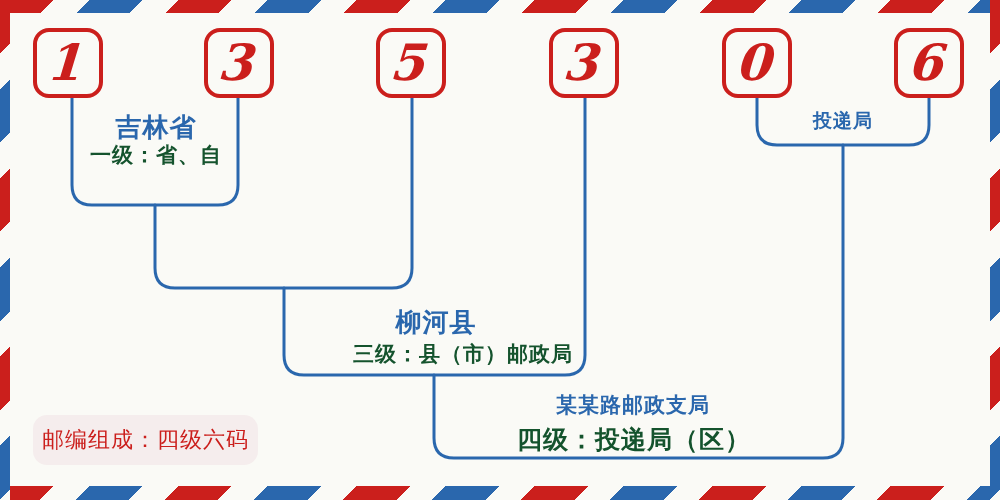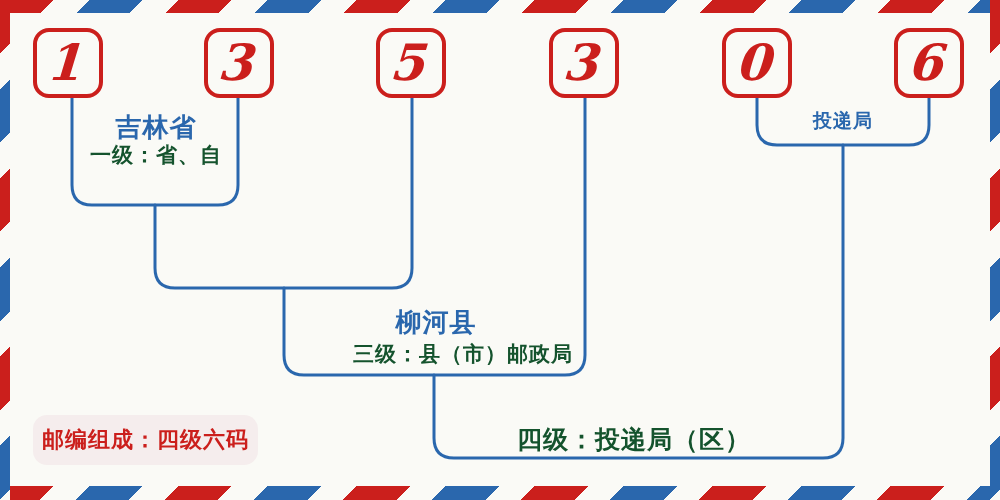--- a/index.html
+++ b/index.html
@@ -102,21 +102,21 @@
     width: 225px;
     height: 50px;
     background: #f5eded;
     border-radius: 14px;
     display: flex;
     align-items: center;
     justify-content: center;
   }
   .badge span {
     color: #cb1f1c;
-    font-weight: bold;
+    font-weight: normal;
     font-size: 22px;
     letter-spacing: 1px;
     white-space: nowrap;
   }
 </style>
 </head>
 <body>
 
 <div class="canvas">
 
@@ -154,20 +154,21 @@
 
   <div class="label blue l1-place">吉林省</div>
   <div class="label red l1-desc">
     <div>一级：省、自</div>
   </div>
 
 
   <div class="label blue l3-place">柳河县</div>
   <div class="label red l3-desc">三级：县（市）邮政局</div>
 
+  <div class="label blue l4-place">某某路邮政支局</div>
   <div class="label red l4-desc">四级：投递局（区）</div>
 
   <div class="label blue delivery-label">投递局</div>
 
   <div class="badge">
     <span>邮编组成：四级六码</span>
   </div>
 
 </div>
 

